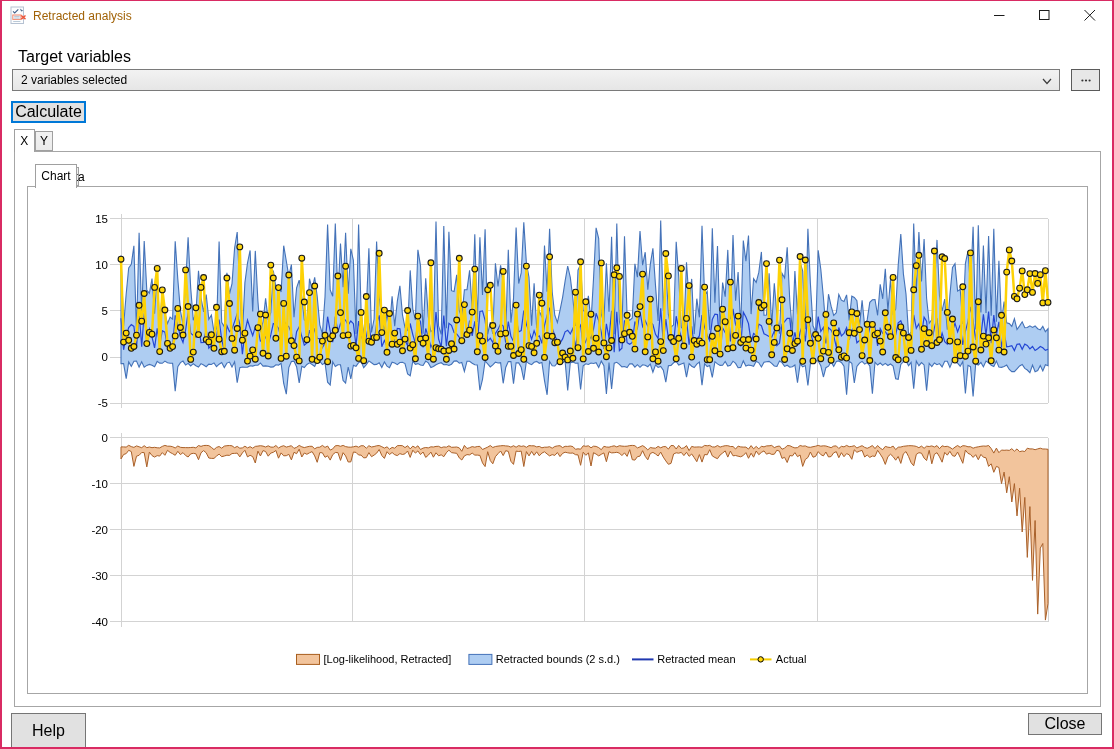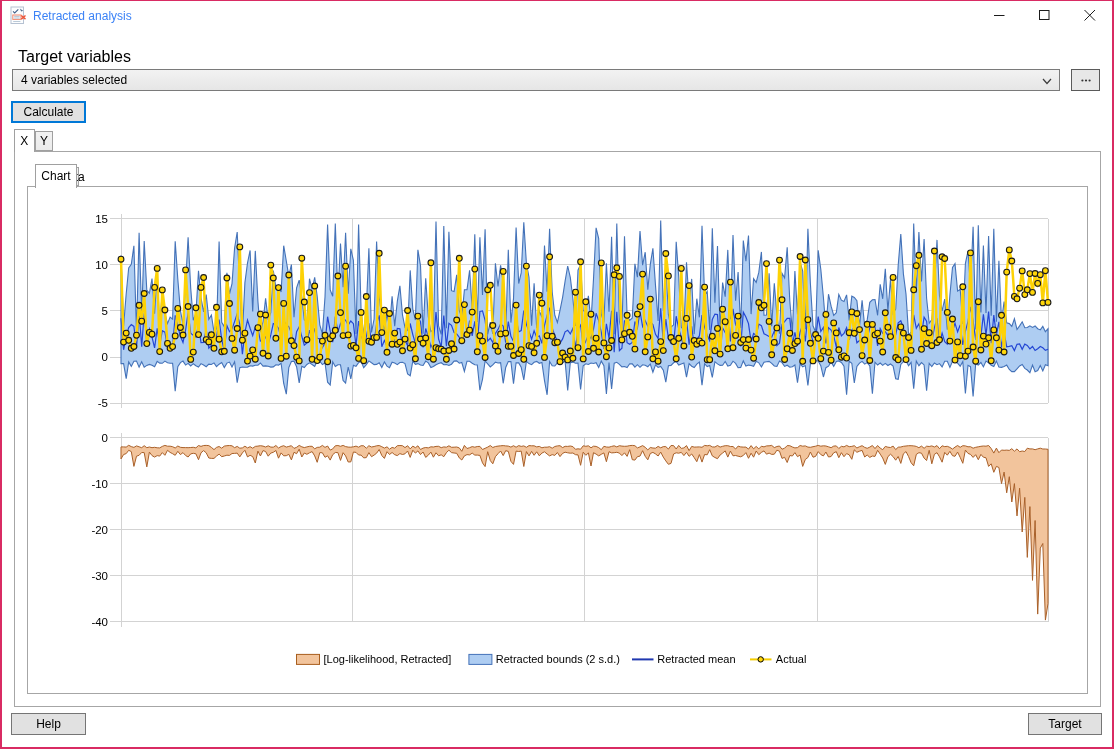--- a/index.html
+++ b/index.html
@@ -1,47 +1,47 @@
 <!DOCTYPE html>
 <html><head><meta charset="utf-8"><style>
 html,body{margin:0;padding:0}
 body{width:1114px;height:749px;position:relative;background:#fff;
  font-family:"Liberation Sans",sans-serif;overflow:hidden}
 .frame{position:absolute;left:0;top:0;width:1114px;height:749px;
  box-sizing:border-box;border:2px solid #d92b63;border-top-width:1px;z-index:99;pointer-events:none}
 .abs{position:absolute}
 .btn{position:absolute;background:#e1e1e1;border:1px solid #757575;
- font-size:12px;color:#000;display:flex;align-items:center;justify-content:center;box-sizing:border-box}
+ font-size:16px;color:#000;display:flex;align-items:center;justify-content:center;box-sizing:border-box}
 .tab{position:absolute;box-sizing:border-box;font-size:12px;color:#000;
  display:flex;align-items:center;justify-content:center}
 .tabsel{background:#fff;border:1px solid #a0a0a0;border-bottom:none;z-index:3}
 .tabun{background:linear-gradient(#f2f2f2,#ebebeb);border:1px solid #a0a0a0;z-index:1}
 .pane{position:absolute;border:1px solid #a6a6a6;box-sizing:border-box;background:#fff;z-index:0}
 </style></head>
 <body>
 <div class="frame"></div>
 <svg class="abs" style="left:10px;top:6px" width="17" height="19" viewBox="0 0 17 19">
  <rect x="1" y="1" width="12.5" height="16.5" fill="#fcfdfe" stroke="#b6c2d2" stroke-width="1"></rect>
  <path d="M3 5.4 L4.7 6.9 L8.3 3.4" stroke="#41608a" stroke-width="1.1" fill="none"></path>
  <path d="M9.8 2.4 L13.2 4.7 L11.2 5.6 Z" fill="#52708f"></path>
  <rect x="2.8" y="9" width="8.2" height="4.4" fill="#f5f8fb" stroke="#f2886c" stroke-width="1"></rect>
  <line x1="4.2" y1="10.4" x2="9.6" y2="10.4" stroke="#a5b8ca" stroke-width="0.8"></line>
  <line x1="4.2" y1="12" x2="9.6" y2="12" stroke="#a5b8ca" stroke-width="0.8"></line>
  <path d="M11.3 9.5 L15.5 13.1 M15.5 9.5 L11.3 13.1" stroke="#ed5538" stroke-width="1.4"></path>
  <line x1="3.2" y1="15.5" x2="10.4" y2="15.5" stroke="#aabdcd" stroke-width="0.8"></line>
 </svg>
-<div class="abs" style="left:33px;top:9px;font-size:12px;color:#3b82f6">Retracted analysis</div>
+<div class="abs" style="left:33px;top:9px;font-size:12px;color:#a16207">Retracted analysis</div>
 <svg class="abs" style="left:980px;top:0" width="130" height="32" viewBox="0 0 130 32" stroke="#1b1b1b" stroke-width="1">
  <line x1="14" y1="15.5" x2="24.5" y2="15.5"></line>
  <rect x="59.5" y="10.5" width="9.5" height="9" fill="none"></rect>
  <path d="M104.5 10 L115 20.5 M115 10 L104.5 20.5" fill="none"></path>
 </svg>
 <div class="abs" style="left:18px;top:48px;font-size:16px">Target variables</div>
 <div class="abs" style="left:12px;top:69px;width:1048px;height:22px;box-sizing:border-box;border:1px solid #7a7a7a;background:linear-gradient(#f2f2f2,#e6e6e6)">
- <div style="position:absolute;left:8px;top:3px;font-size:12px">4 variables selected</div>
+ <div style="position:absolute;left:8px;top:3px;font-size:12px">2 variables selected</div>
  <svg style="position:absolute;right:7px;top:8px" width="10" height="7" viewBox="0 0 10 7">
   <path d="M1 1 L5 5.5 L9 1" stroke="#3c3c3c" stroke-width="1.2" fill="none"></path>
  </svg>
 </div>
 <div class="btn" style="left:1071px;top:69px;width:29px;height:22px;background:#e7e7e7;border-color:#5a5a5a">
  <svg width="10" height="3" viewBox="0 0 10 3">
       <circle cx="1.4" cy="1.5" r="1.1" fill="#333"></circle>
       <circle cx="5" cy="1.5" r="1.1" fill="#333"></circle>
       <circle cx="8.6" cy="1.5" r="1.1" fill="#333"></circle>
     </svg>
@@ -461,13 +461,13 @@
 <rect x="468.9" y="654.4" width="23" height="10" fill="#aecdf2" stroke="#4472b8" stroke-width="1"></rect>
 <text x="495.8" y="663.4">Retracted bounds (2 s.d.)</text>
 <line x1="632" y1="659.4" x2="653.5" y2="659.4" stroke="#2038b0" stroke-width="2"></line>
 <text x="657.3" y="663.4">Retracted mean</text>
 <line x1="750" y1="659.4" x2="771.5" y2="659.4" stroke="#f5cd00" stroke-width="2"></line>
 <circle cx="760.7" cy="659.4" r="2.7" fill="#ffd60a" stroke="#000" stroke-width="1"></circle>
 <text x="775.8" y="663.4">Actual</text>
 </g>
     </g>
 </svg>
-<div class="btn" style="left:11px;top:713px;width:75px;height:22px">Help</div>
-<div class="btn" style="left:1028px;top:713px;width:74px;height:22px">Target</div>
+<div class="btn" style="left:11px;top:713px;width:75px;height:36px">Help</div>
+<div class="btn" style="left:1028px;top:713px;width:74px;height:22px">Close</div>
 </body></html>

